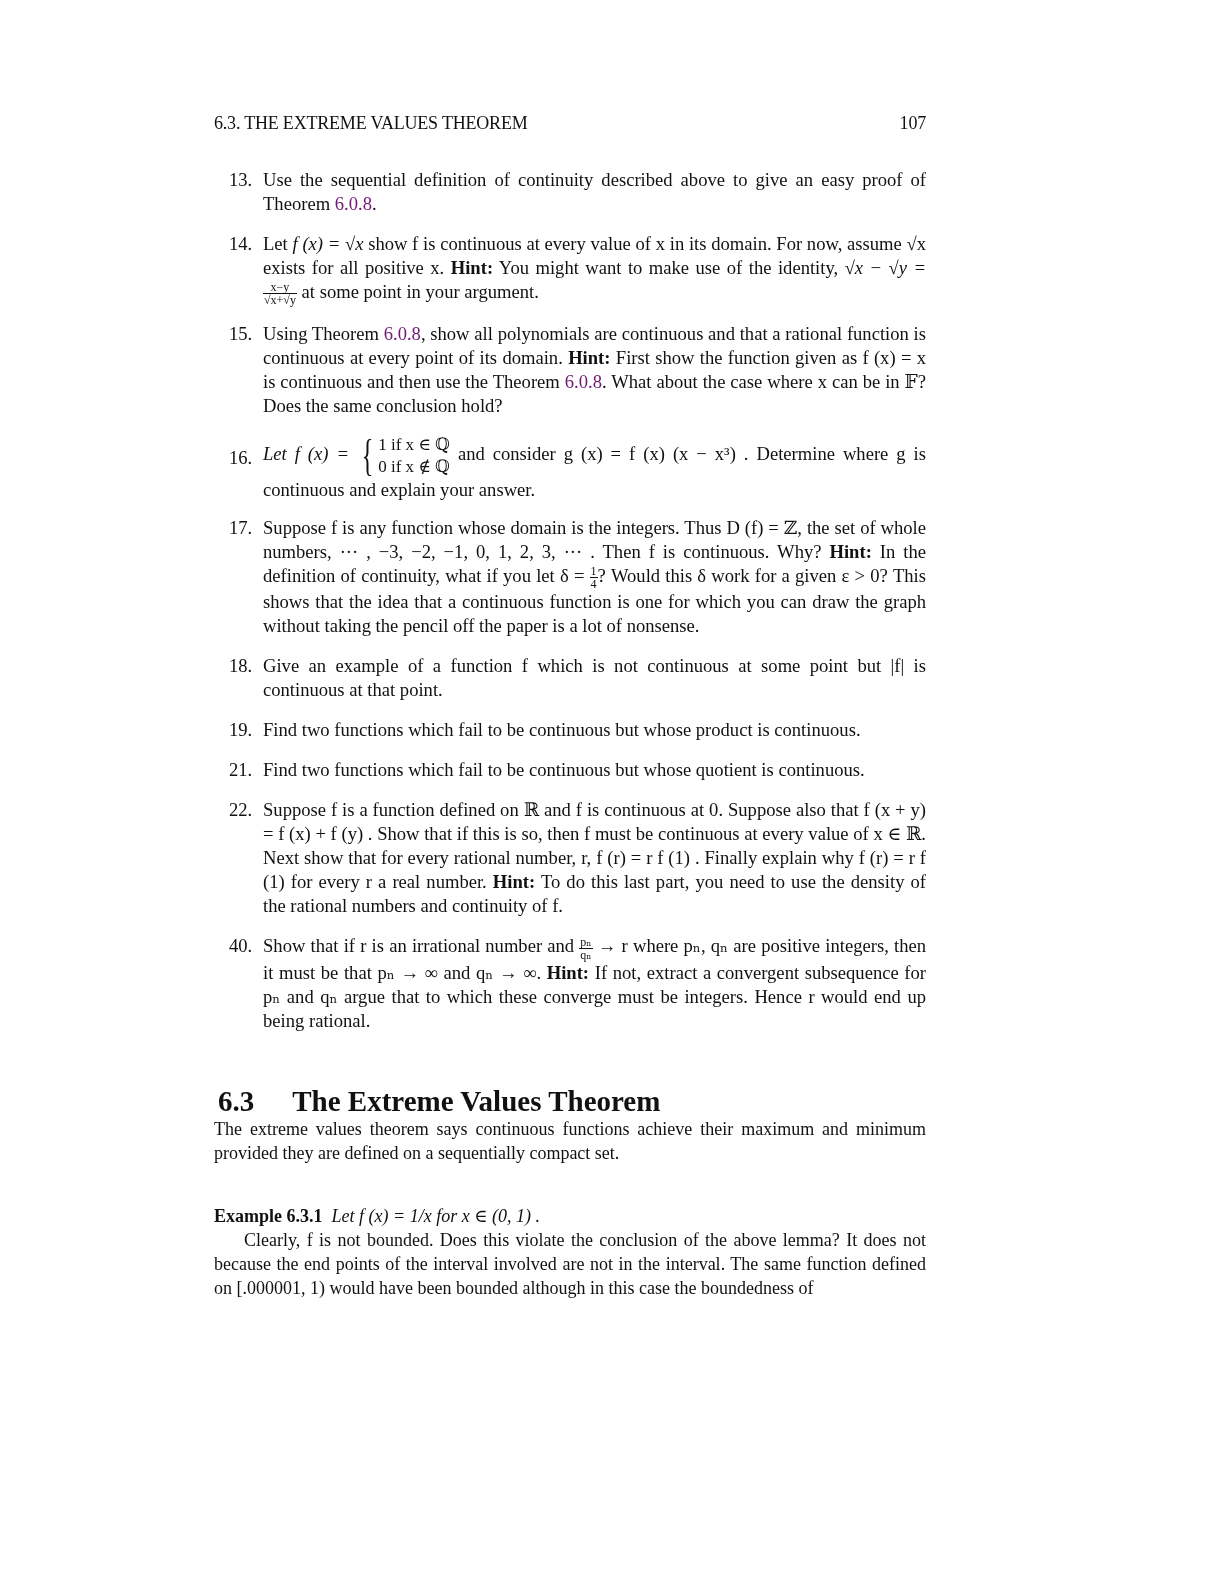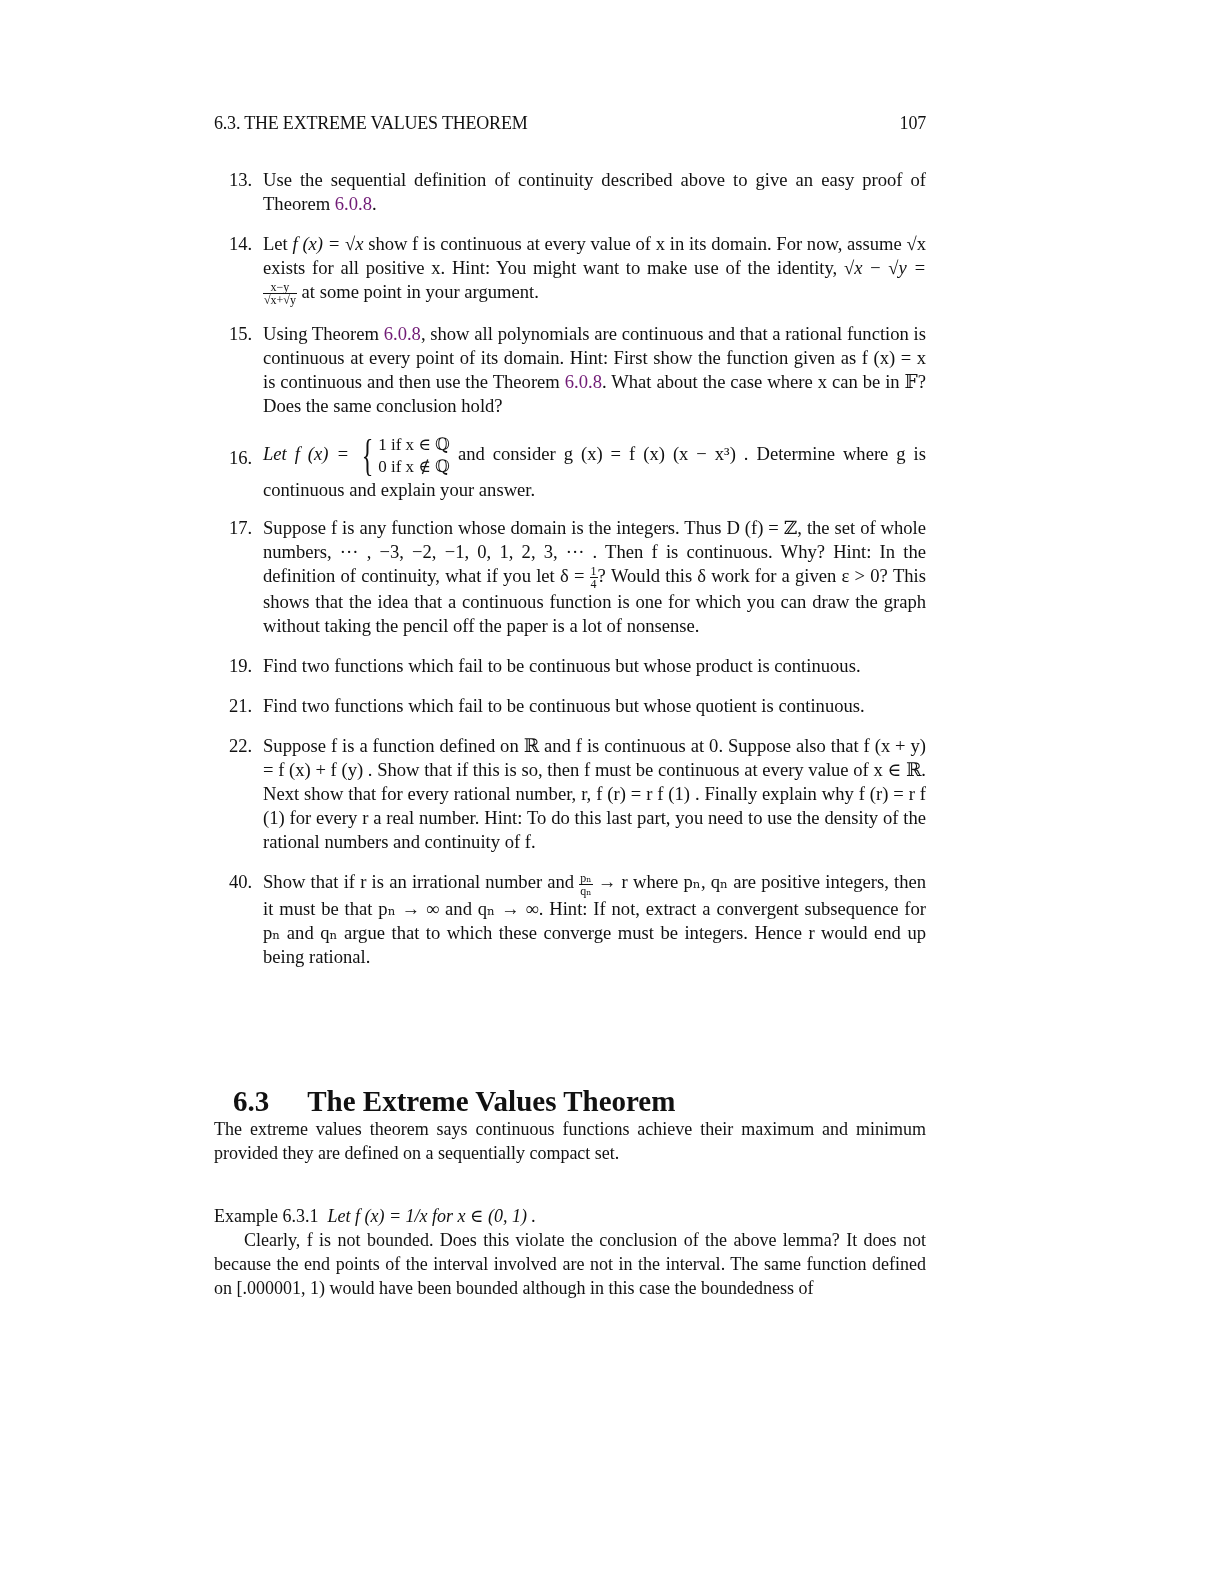--- a/index.html
+++ b/index.html
@@ -4,29 +4,29 @@
 <style>
   html, body { margin:0; padding:0; background:#ffffff; }
   body { width:1224px; height:1584px; position:relative; font-family:"Liberation Serif","DejaVu Serif",serif; color:#111; }
   .page { position:absolute; left:214px; top:0; width:712px; }
   .running-head { position:absolute; top:113px; left:0; width:712px; font-size:18px; display:flex; justify-content:space-between; letter-spacing:-0.2px; }
   .list { position:absolute; top:168px; left:15px; width:697px; margin:0; padding:0; list-style:none; }
   .item { display:flex; font-size:18.6px; line-height:24px; margin-bottom:16px; text-align:justify; }
   .num { width:34px; flex:none; text-align:left; }
   .body { flex:1; }
   .link { color:#701a75; text-decoration:none; }
-  b { font-weight:normal; }
+  b { font-weight:bold; }
   i { font-style:italic; }
   .frac { display:inline-block; vertical-align:middle; text-align:center; font-size:12px; line-height:12px; }
   .frac > span { display:block; padding:0 1px; }
   .frac > span.top { border-bottom:1px solid #111; }
   .cases { display:inline-flex; align-items:center; vertical-align:middle; }
   .brace { font-size:44px; line-height:44px; font-weight:100; transform:scaleX(0.55); display:inline-block; }
   .cases-lines { display:inline-block; font-size:17px; line-height:22px; }
-  .section-title { position:absolute; top:1085px; left:19px; font-size:29px; font-weight:bold; }
+  .section-title { position:absolute; top:1085px; left:4px; font-size:29px; font-weight:bold; }
   .section-title .snum { margin-right:38px; }
   .para { position:absolute; left:0; width:712px; font-size:18px; line-height:24px; text-align:justify; }
   .indent { text-indent:30px; }
 </style>
 </head>
 <body>
 
 <div class="page">
 
   <div class="running-head">
@@ -60,20 +60,24 @@
               <span style="display:block">0 if x ∉ ℚ</span>
             </span>
           </span><span> and consider g (x) = f (x) (x − x³) . Determine where g is continuous and explain your answer.</span></span>
     </li>
 
     <li class="item">
       <span class="num">17.</span>
       <span class="body"><span>Suppose f is any function whose domain is the integers. Thus D (f) = ℤ, the set of whole numbers, ··· , −3, −2, −1, 0, 1, 2, 3, ··· . Then f is continuous. Why? </span><b>Hint:</b><span> In the definition of continuity, what if you let δ = </span><span class="frac"><span class="top">1</span><span>4</span></span><span>? Would this δ work for a given ε &gt; 0? This shows that the idea that a continuous function is one for which you can draw the graph without taking the pencil off the paper is a lot of nonsense.</span></span>
     </li>
 
+    <li class="item">
+      <span class="num">18.</span>
+      <span class="body">Give an example of a function f which is not continuous at some point but |f| is continuous at that point.</span>
+    </li>
 
     <li class="item">
       <span class="num">19.</span>
       <span class="body">Find two functions which fail to be continuous but whose product is continuous.</span>
     </li>
 
 
     <li class="item">
       <span class="num">21.</span>
       <span class="body">Find two functions which fail to be continuous but whose quotient is continuous.</span>

